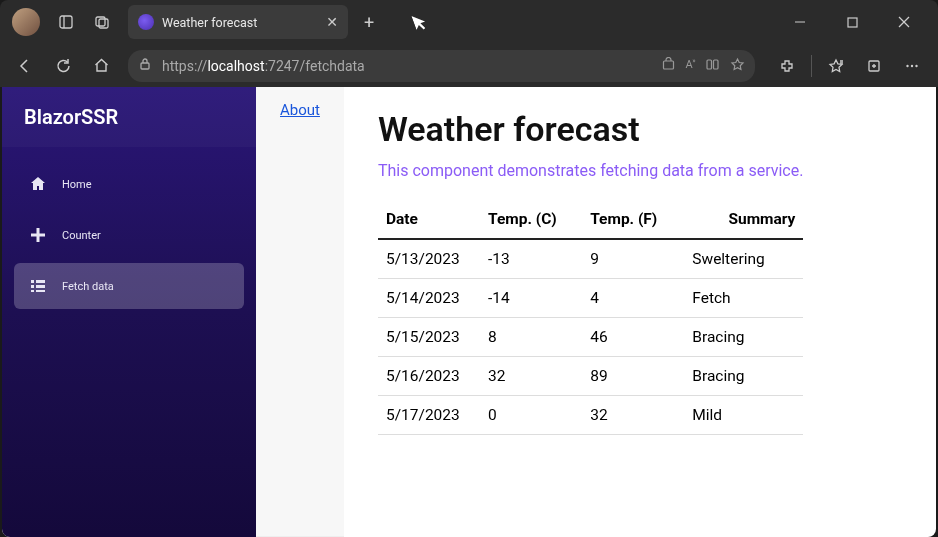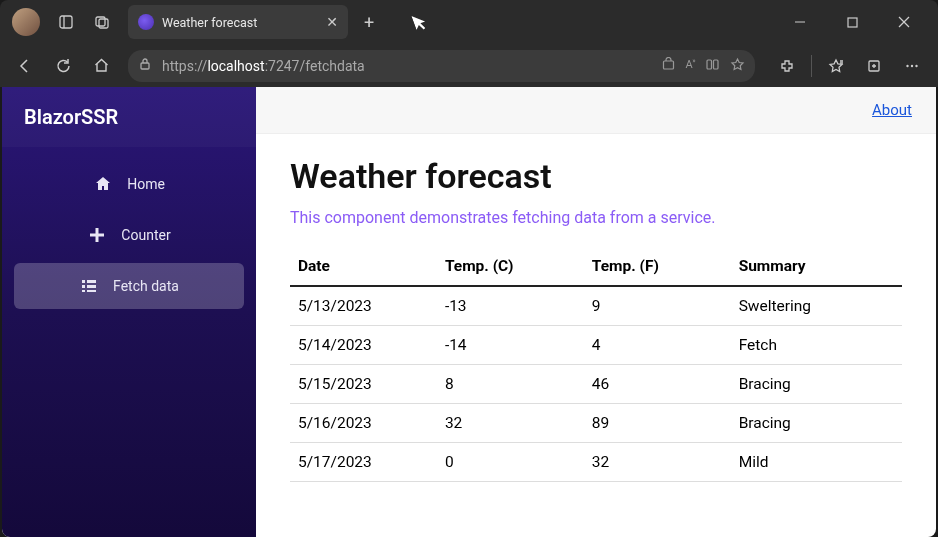--- a/index.html
+++ b/index.html
@@ -127,36 +127,34 @@
       font-weight: 600;
       background: rgba(255,255,255,0.03);
     }
     .nav { padding: 14px 12px; }
     .nav-item {
       display: flex;
       align-items: center;
       padding: 14px 14px;
       border-radius: 6px;
       cursor: pointer;
-      font-size: 14px;
+      font-size: 11px;
       gap: 14px;
       margin-bottom: 6px;
       color: #e8e6f4;
-      justify-content: center;
     }
     .nav-item.active {
       background: rgba(255,255,255,0.22);
     }
     .nav-icon { width: 20px; display: flex; justify-content: center; }
 
     .content {
       flex: 1;
       background: #fff;
       display: flex;
-      flex-direction: column;
       border-radius: 18px;
     }
     .top-row {
       display: flex;
       justify-content: flex-end;
       padding: 14px 24px;
       background: #f7f7f7;
       border-bottom: 1px solid #eee;
     }
     .about-link {
@@ -191,21 +189,21 @@
       border-bottom: 2px solid #222;
     }
     td {
       padding: 10px 8px;
       border-bottom: 1px solid #ddd;
       margin-left: 40px;
     }
     .col-date { width: 24%; }
     .col-c { width: 24%; }
     .col-f { width: 24%; }
-    .col-sum { width: 28%; }
+    .col-sum { width: 28%; text-align: right; }
   </style>
 </head>
 <body>
 
 <div class="browser-chrome">
   <div class="titlebar">
     <div class="avatar"></div>
     <div class="win-btn">
       <svg width="16" height="16" viewBox="0 0 16 16" fill="none" stroke="currentColor" stroke-width="1.3">
           <rect x="2" y="2" width="12" height="12" rx="2"></rect>

